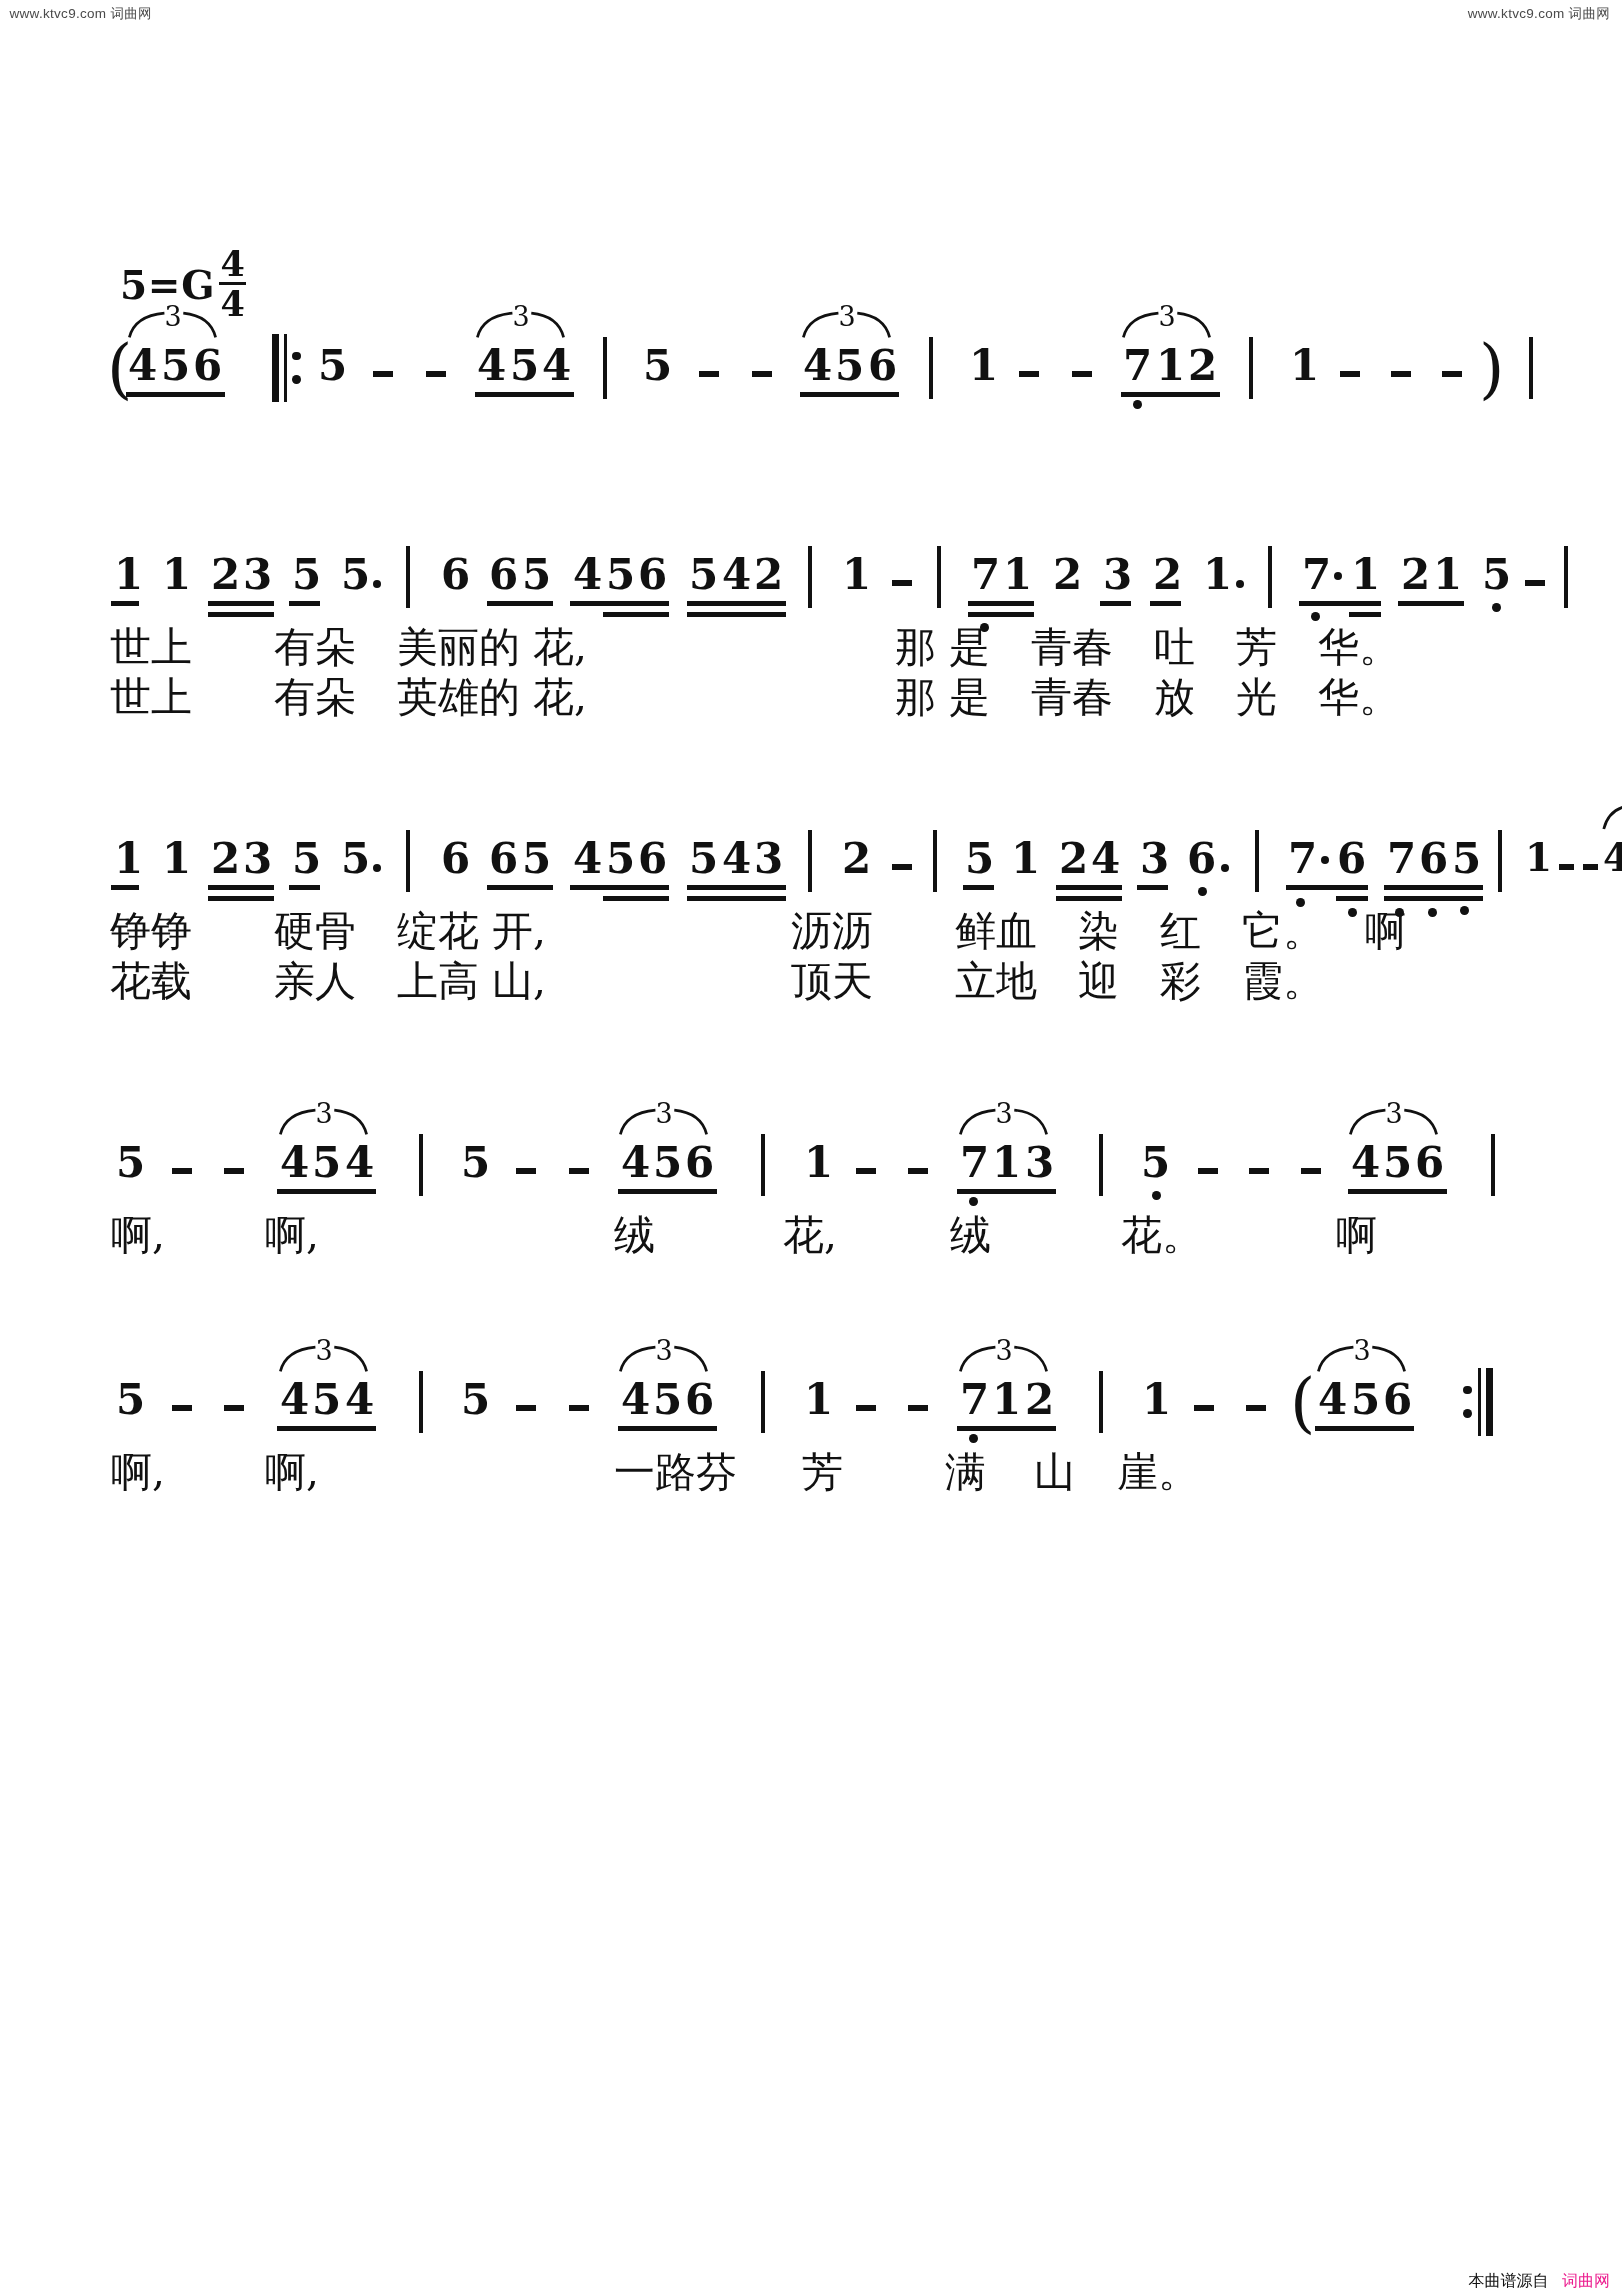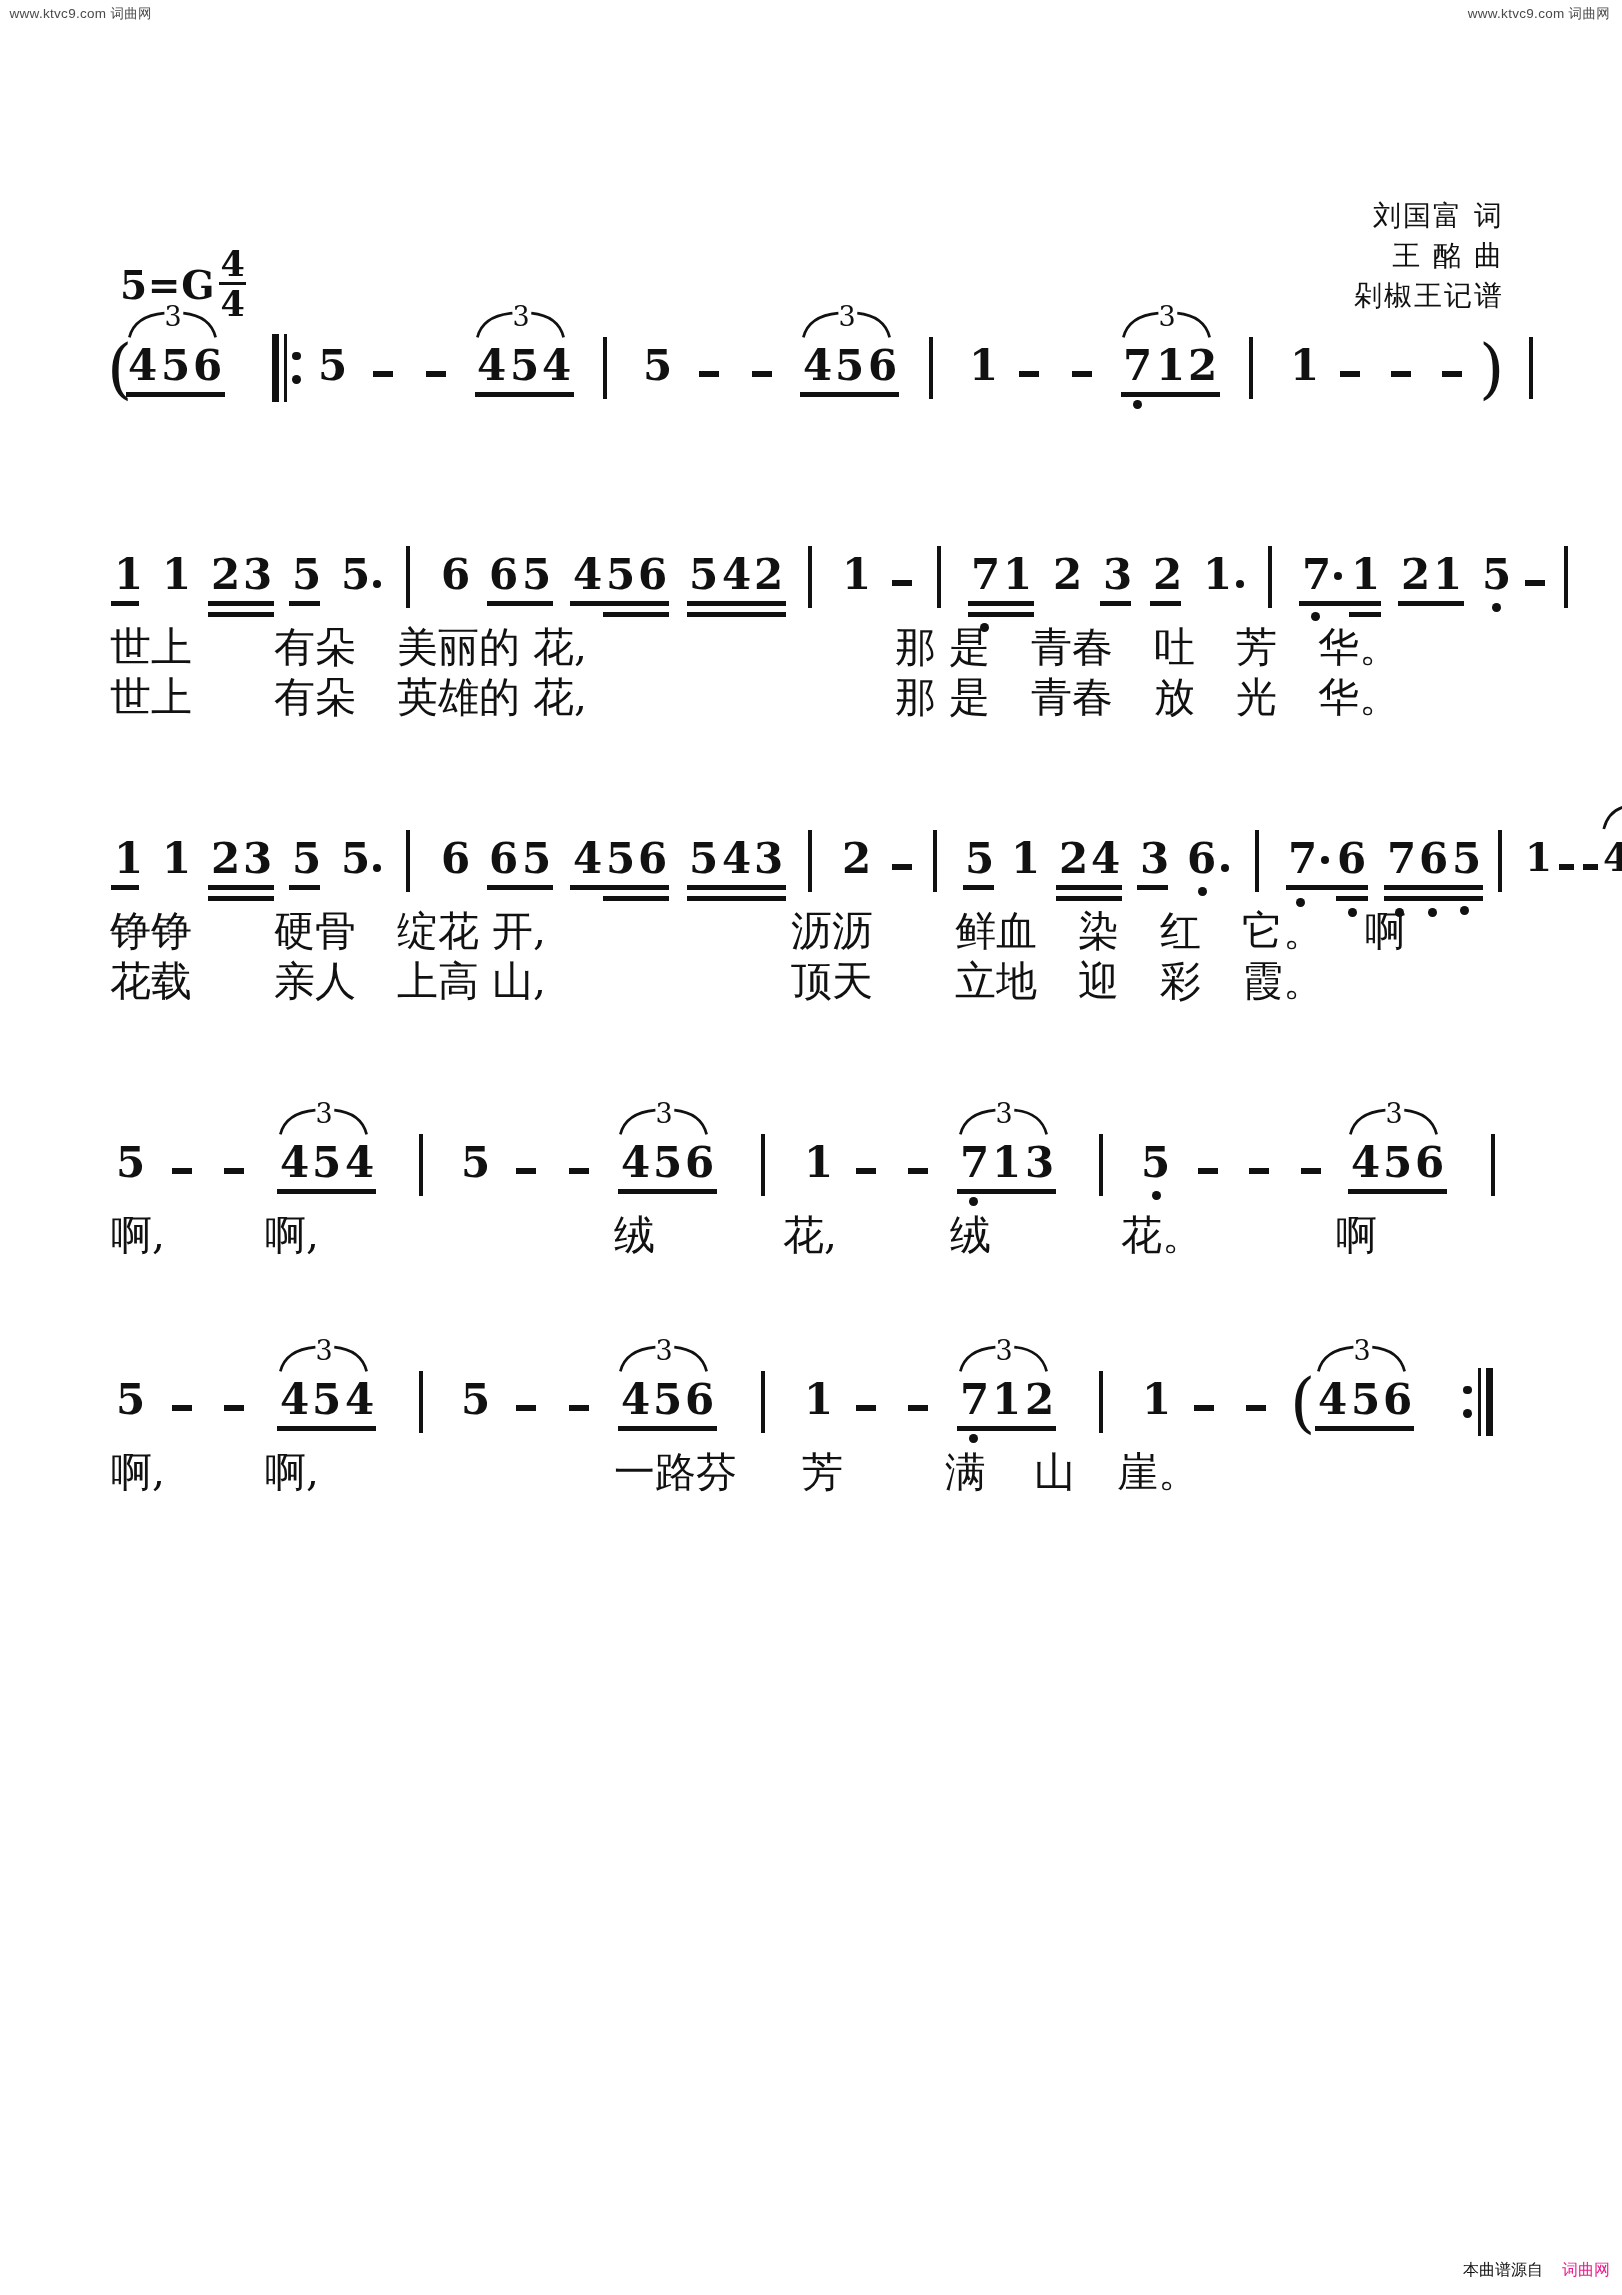--- a/index.html
+++ b/index.html
@@ -91,41 +91,36 @@
 
   
   .lyric{
     position:absolute;
     font-family:"DejaVu Serif",serif;
     font-size:41px;color:#111;white-space:nowrap;line-height:1;
   }
 
   
   .footer{
-    position:absolute;right:12px;bottom:14px;
-    font-family:Liberation Mono, monospace;font-size:16px;color:#111;white-space:nowrap;text-align:center;
+    position:absolute;right:12px;bottom:3px;
+    font-family:Liberation Serif, serif;font-size:16px;color:#111;white-space:nowrap;text-align:center;
   }
   .footer .pink{color:#ec1c8e;margin-left:9.5px;}
 </style>
 </head>
 <body>
 
 <div class="wm wm-left">
   <span>www.ktvc9.com 词曲网</span>
 </div>
 <div class="wm wm-right">
   <span>www.ktvc9.com 词曲网</span>
 </div>
 
 <div class="header">
-  <div class="credits">
-    <div><span>刘国富 词</span></div>
-    <div><span>王 酩 曲</span></div>
-    <div><span>剁椒王记谱</span></div>
-  </div>
   <div class="keysig">
     <span class="kk">5=G</span>
     <span class="meter">
       <span class="num">4</span>
       <span class="bar"></span>
       <span class="den">4</span>
     </span>
   </div>
 </div>
 

